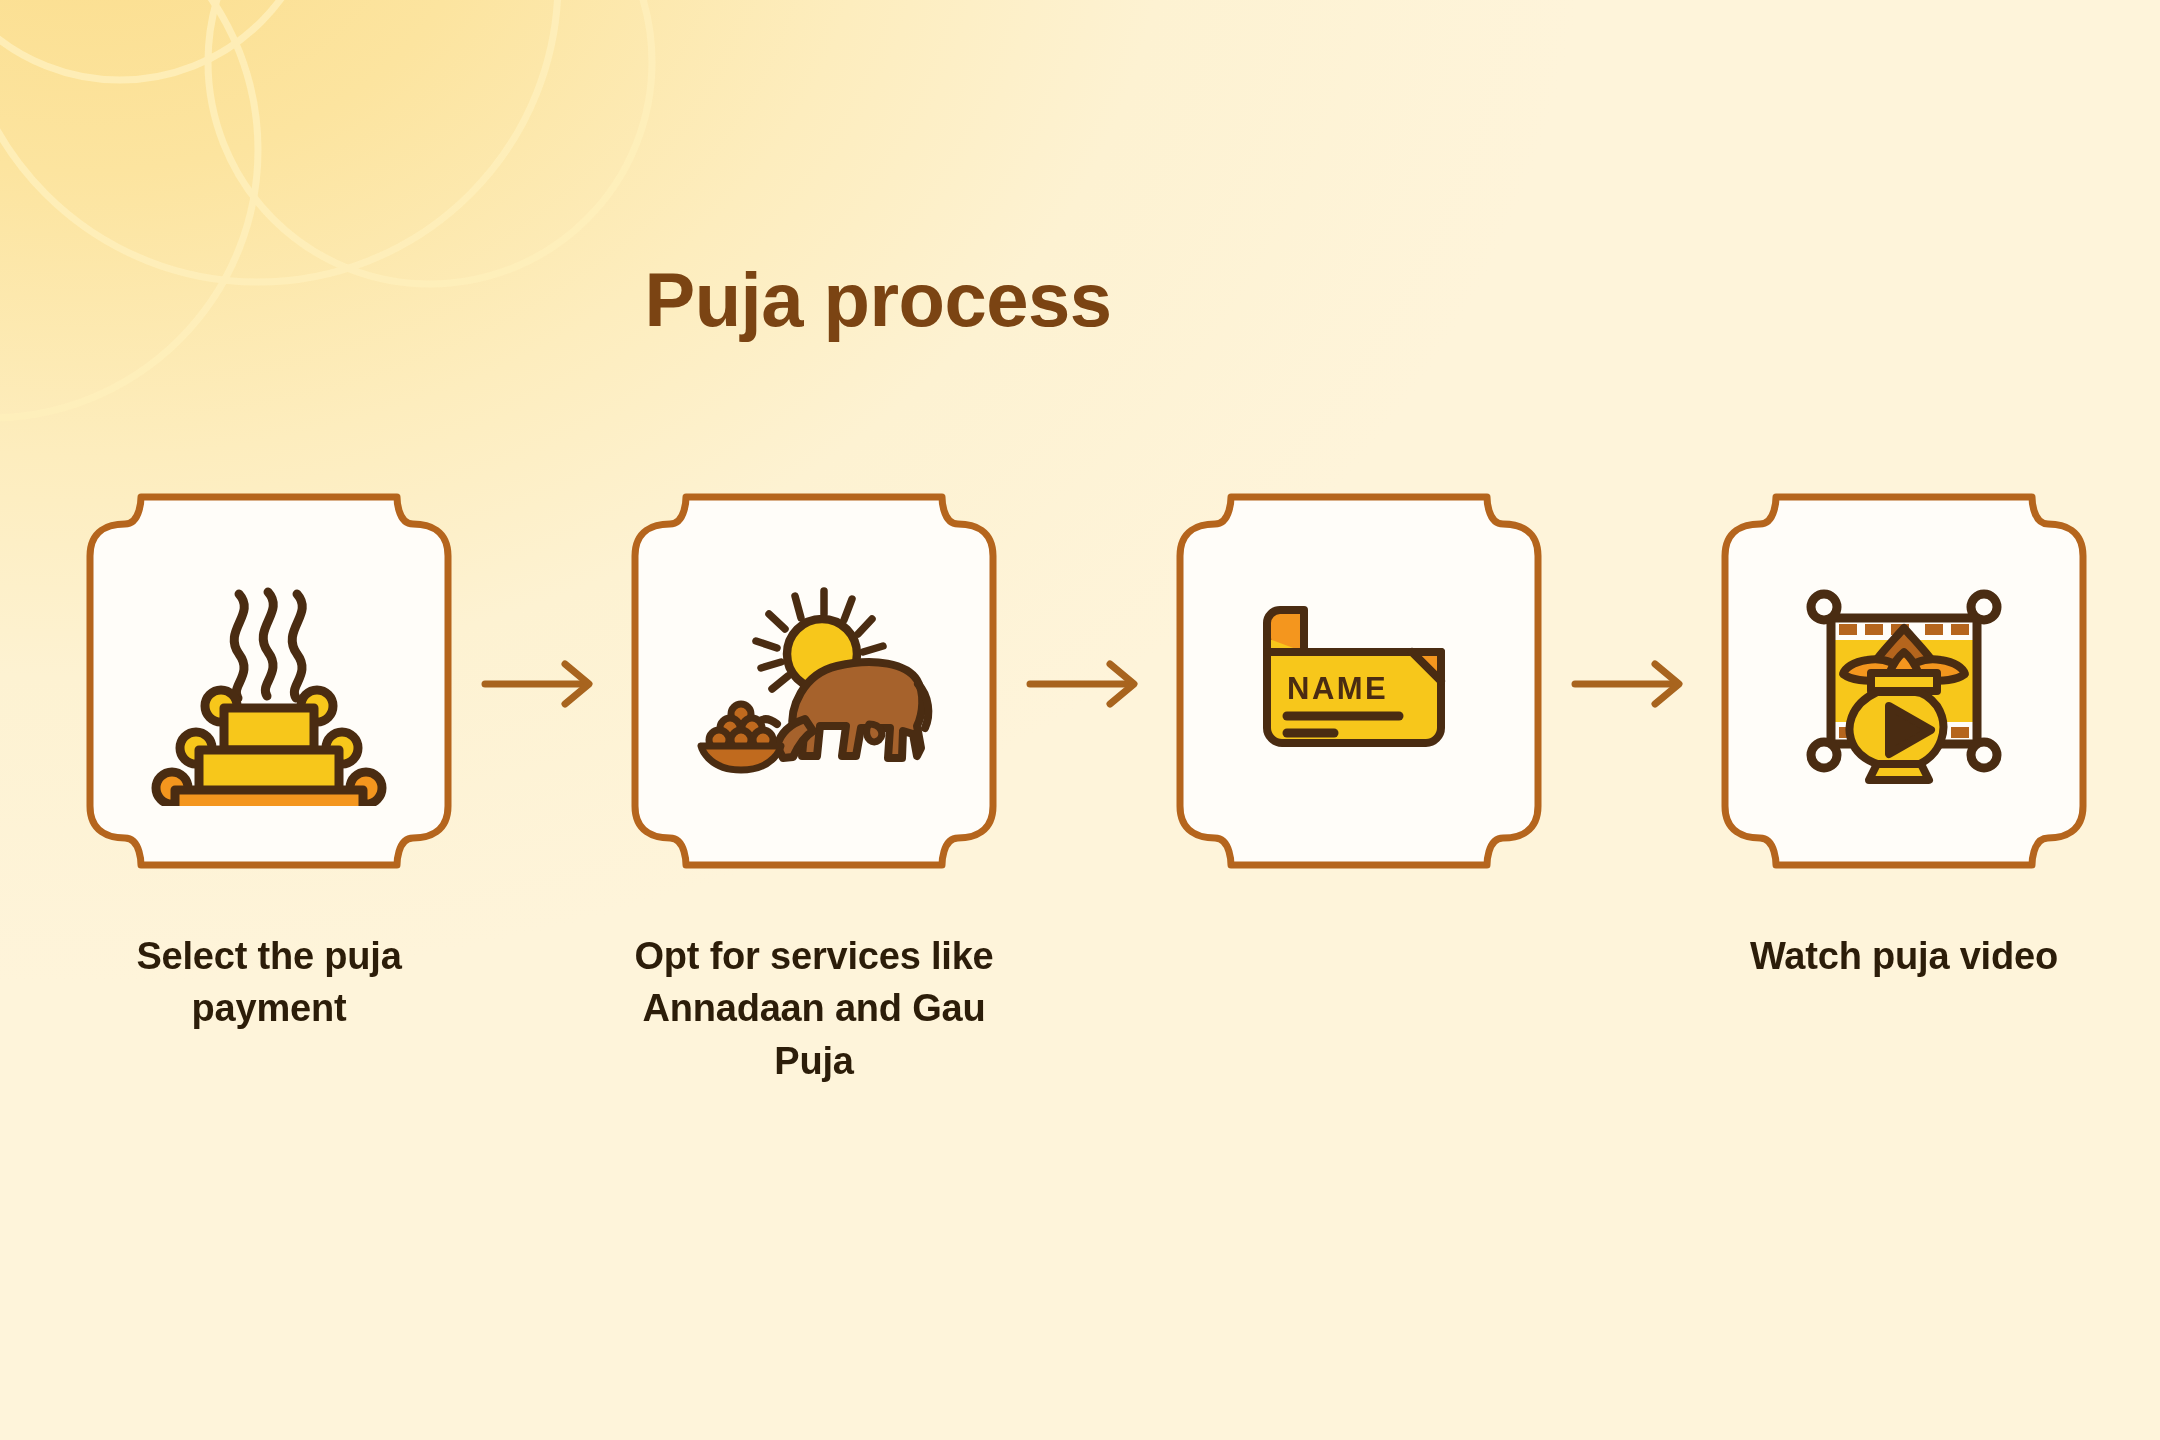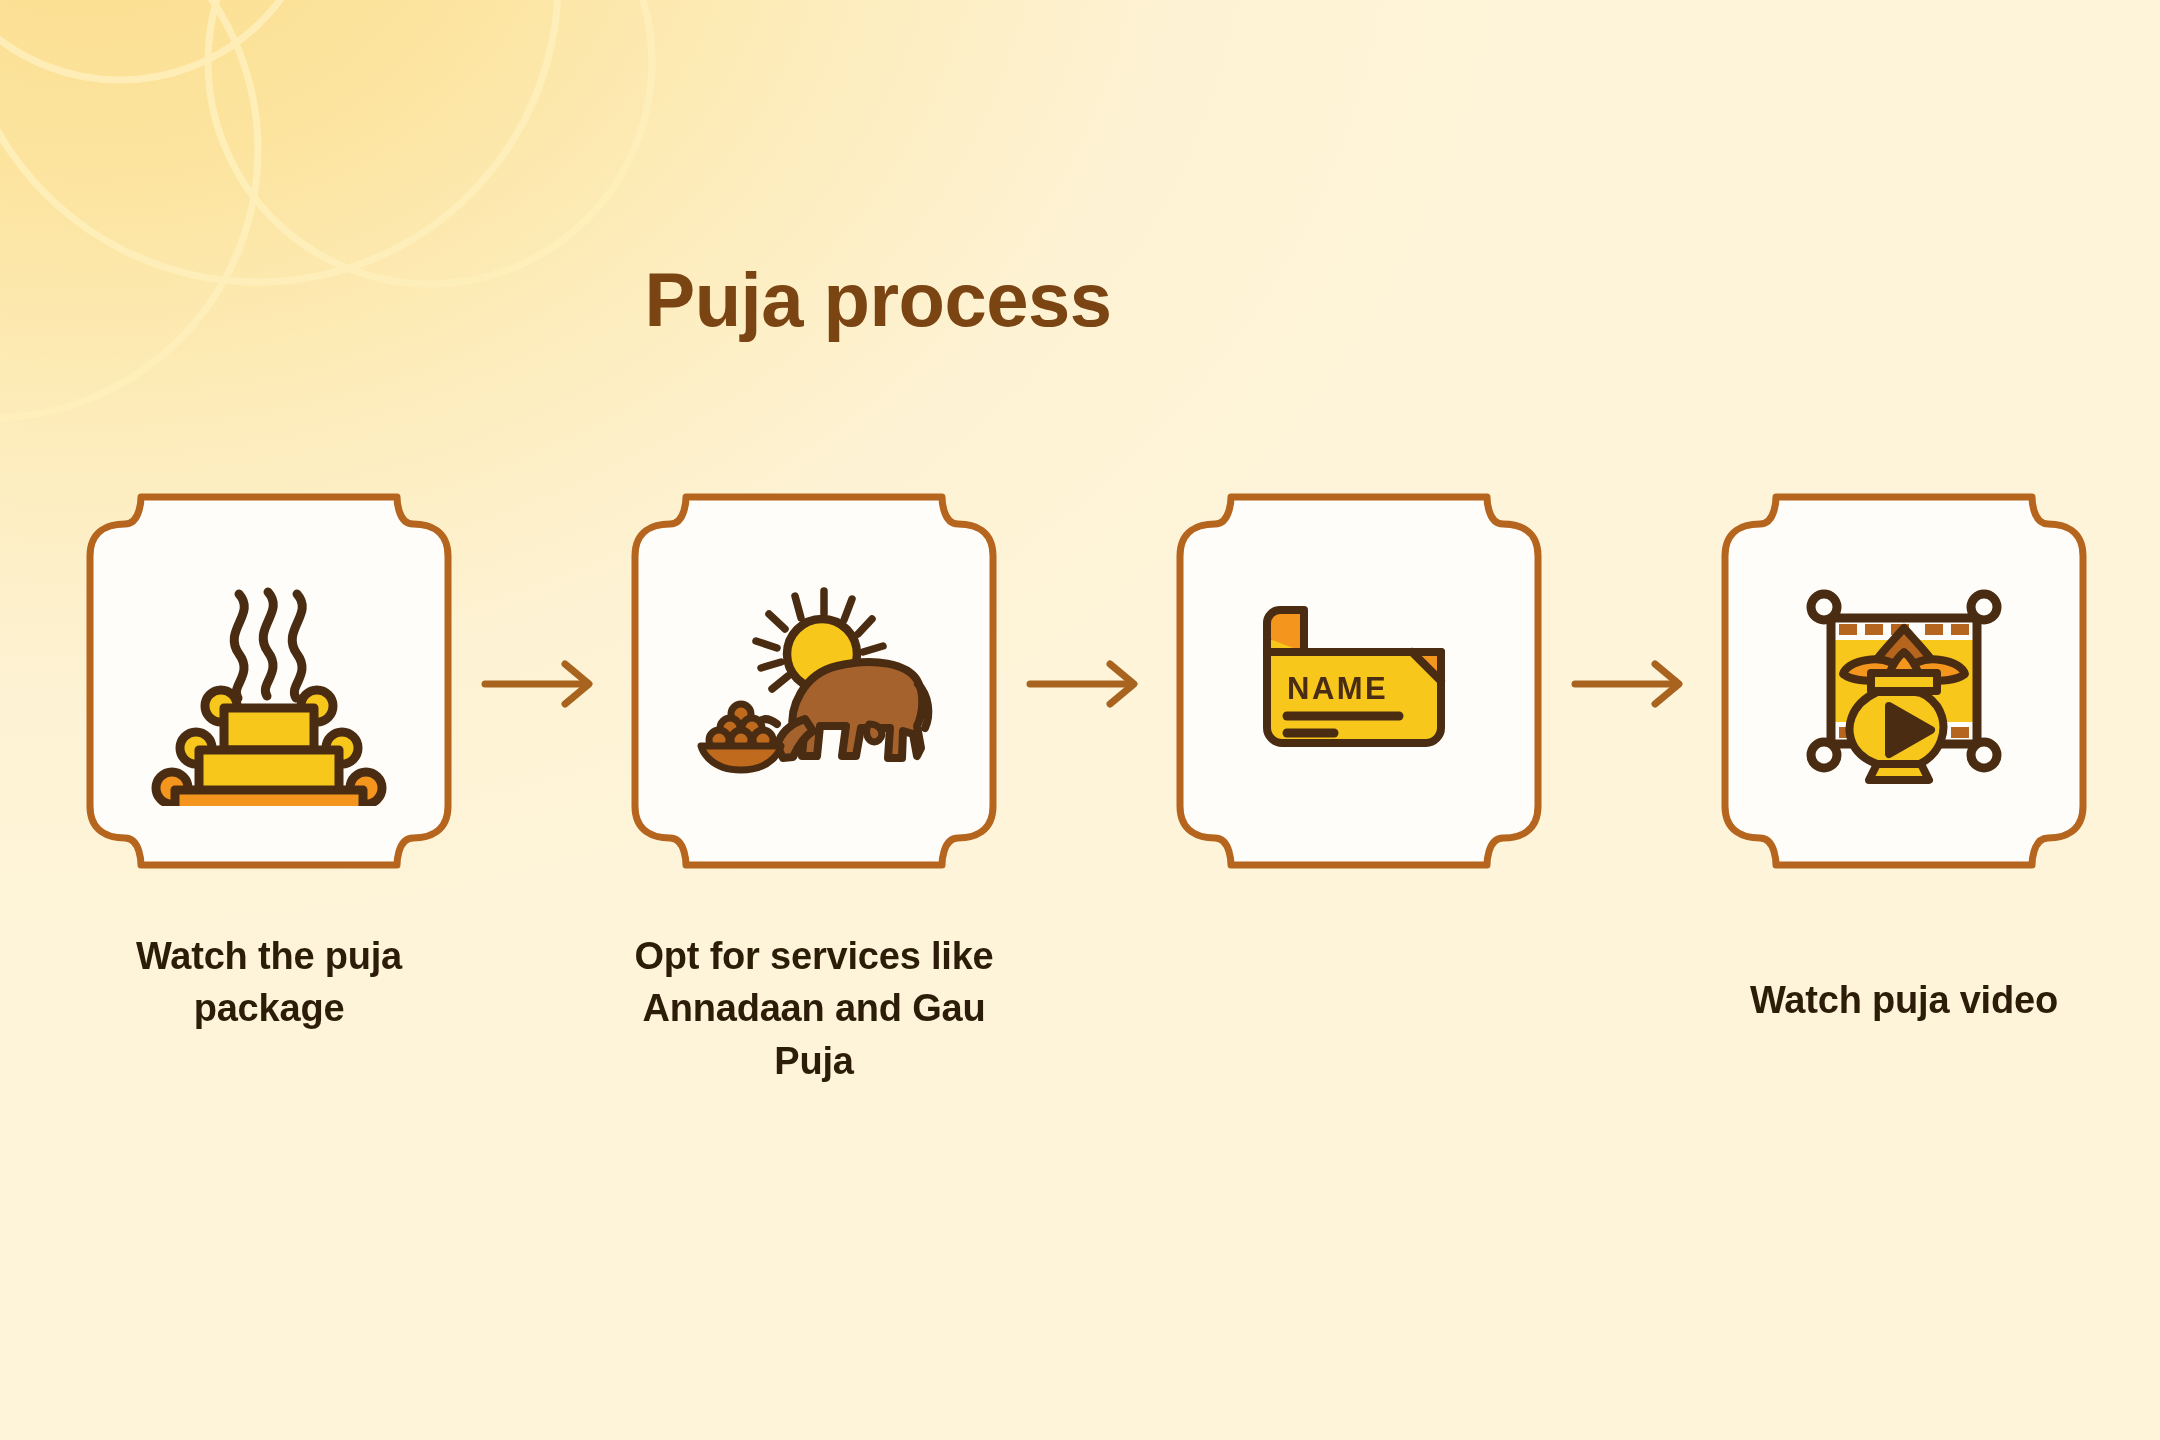--- a/index.html
+++ b/index.html
@@ -115,21 +115,21 @@
     text-align: center;
     font-size: 38px;
     font-weight: 700;
     line-height: 1.38;
     color: #2C1D09;
     letter-spacing: -0.2px;
   }
   .caption-0 { left: 83px; }
   .caption-1 { left: 628px; }
   .caption-2 { left: 1173px; }
-  .caption-3 { left: 1718px; margin-top: 44px; }
+  .caption-3 { left: 1718px; }
 </style>
 </head>
 <body>
 
 <div id="page">
 
   <svg id="bg-decor" viewBox="0 0 2160 1440" xmlns="http://www.w3.org/2000/svg" aria-hidden="true">
     <g fill="none" stroke="#FFF0BC" stroke-width="7" opacity="0.85">
       <circle cx="258" cy="-18" r="300"></circle>
       <circle cx="-10" cy="150" r="268"></circle>
@@ -340,18 +340,18 @@
 
             <path d="M110 150 L152 174 L110 198 Z" fill="#4A2C12" stroke="#4A2C12" stroke-width="8" stroke-linejoin="round"></path>
           </svg>
         </div>
       </div>
     </div>
 
   </div>
 
   <div class="captions">
-    <div class="caption caption-0">Watch the puja package</div>
+    <div class="caption caption-0">Select the puja payment</div>
     <div class="caption caption-1">Opt for services like Annadaan and Gau Puja</div>
     <div class="caption caption-3">Watch puja video</div>
   </div>
 
 </div>
 
 </body></html>

